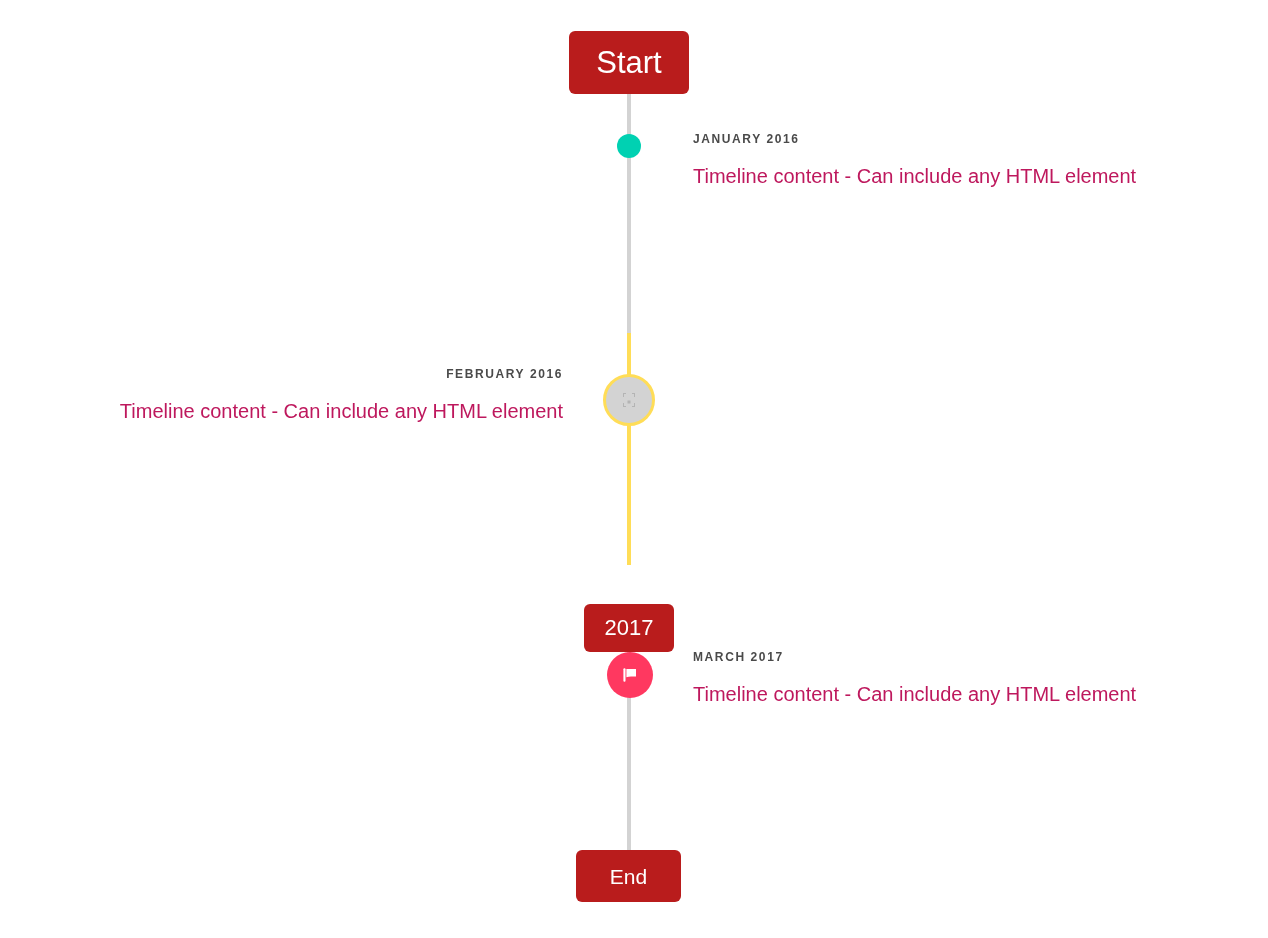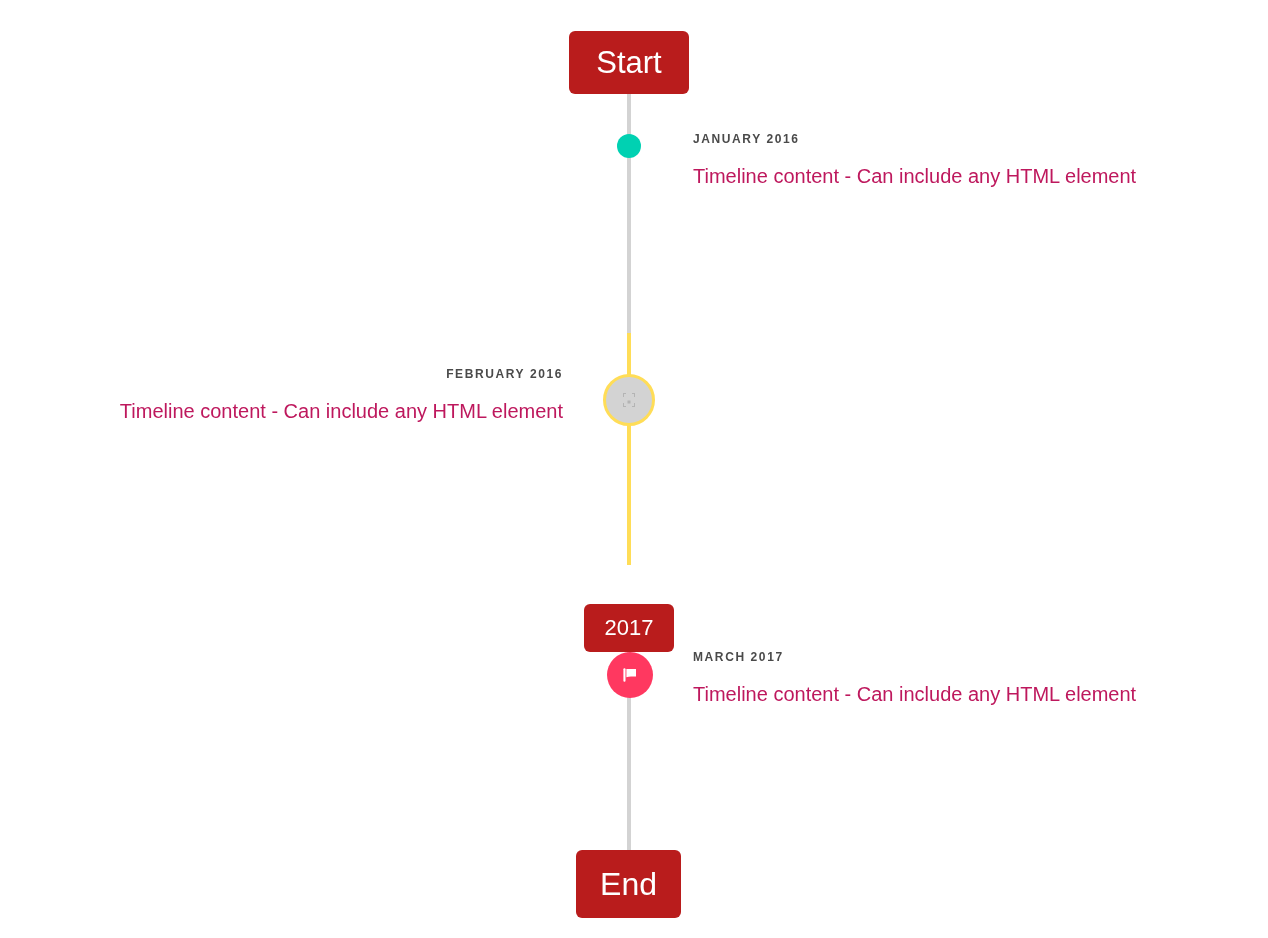--- a/index.html
+++ b/index.html
@@ -50,22 +50,22 @@
     font-size: 31px;
   }
   .badge-year {
     left: 584px; top: 565px;
     width: 90px; height: 48px;
     font-size: 22px;
     margin-top: 39px;
   }
   .badge-end {
     left: 576px; top: 850px;
-    width: 105px; height: 68px;
-    font-size: 32px;
+    width: 105px; height: 52px;
+    font-size: 21px;
   }
 
   
   .marker {
     position: absolute;
     border-radius: 50%;
     z-index: 6;
     display: flex;
     align-items: center;
     justify-content: center;

